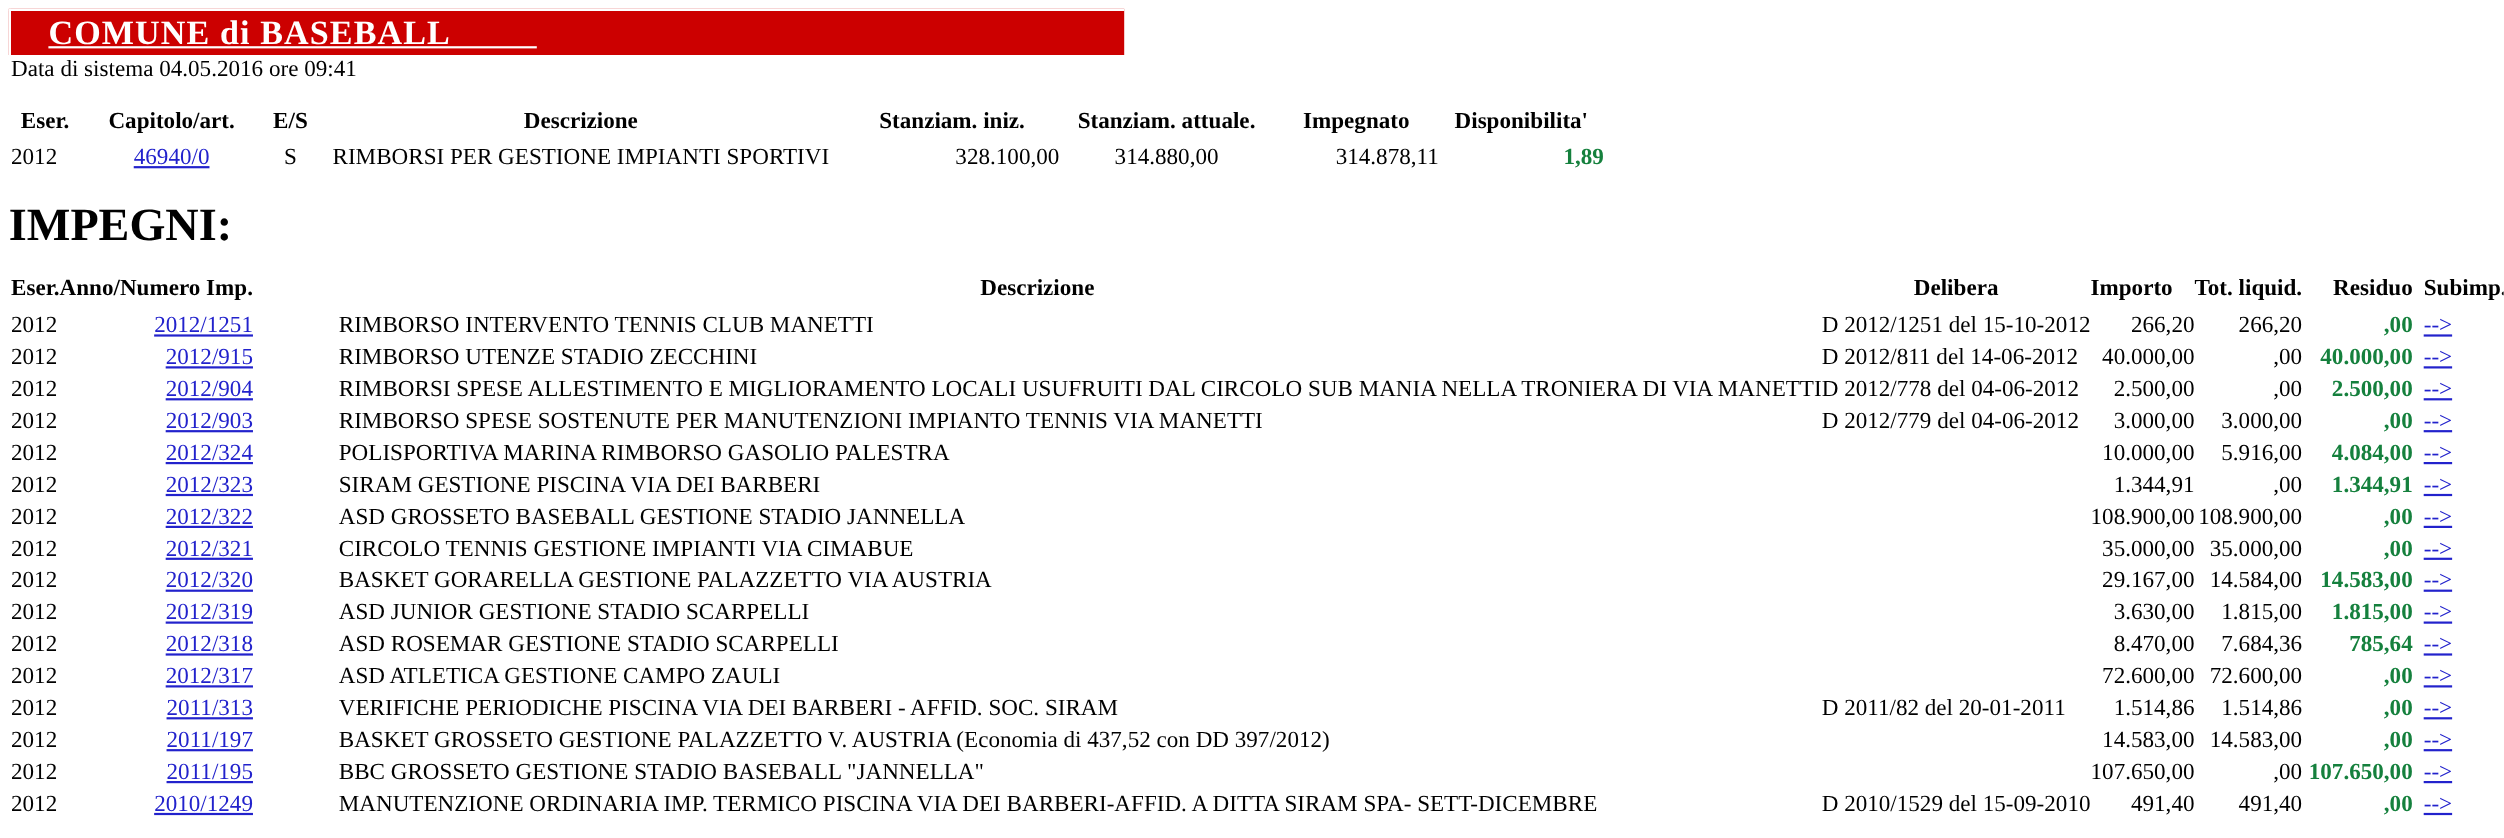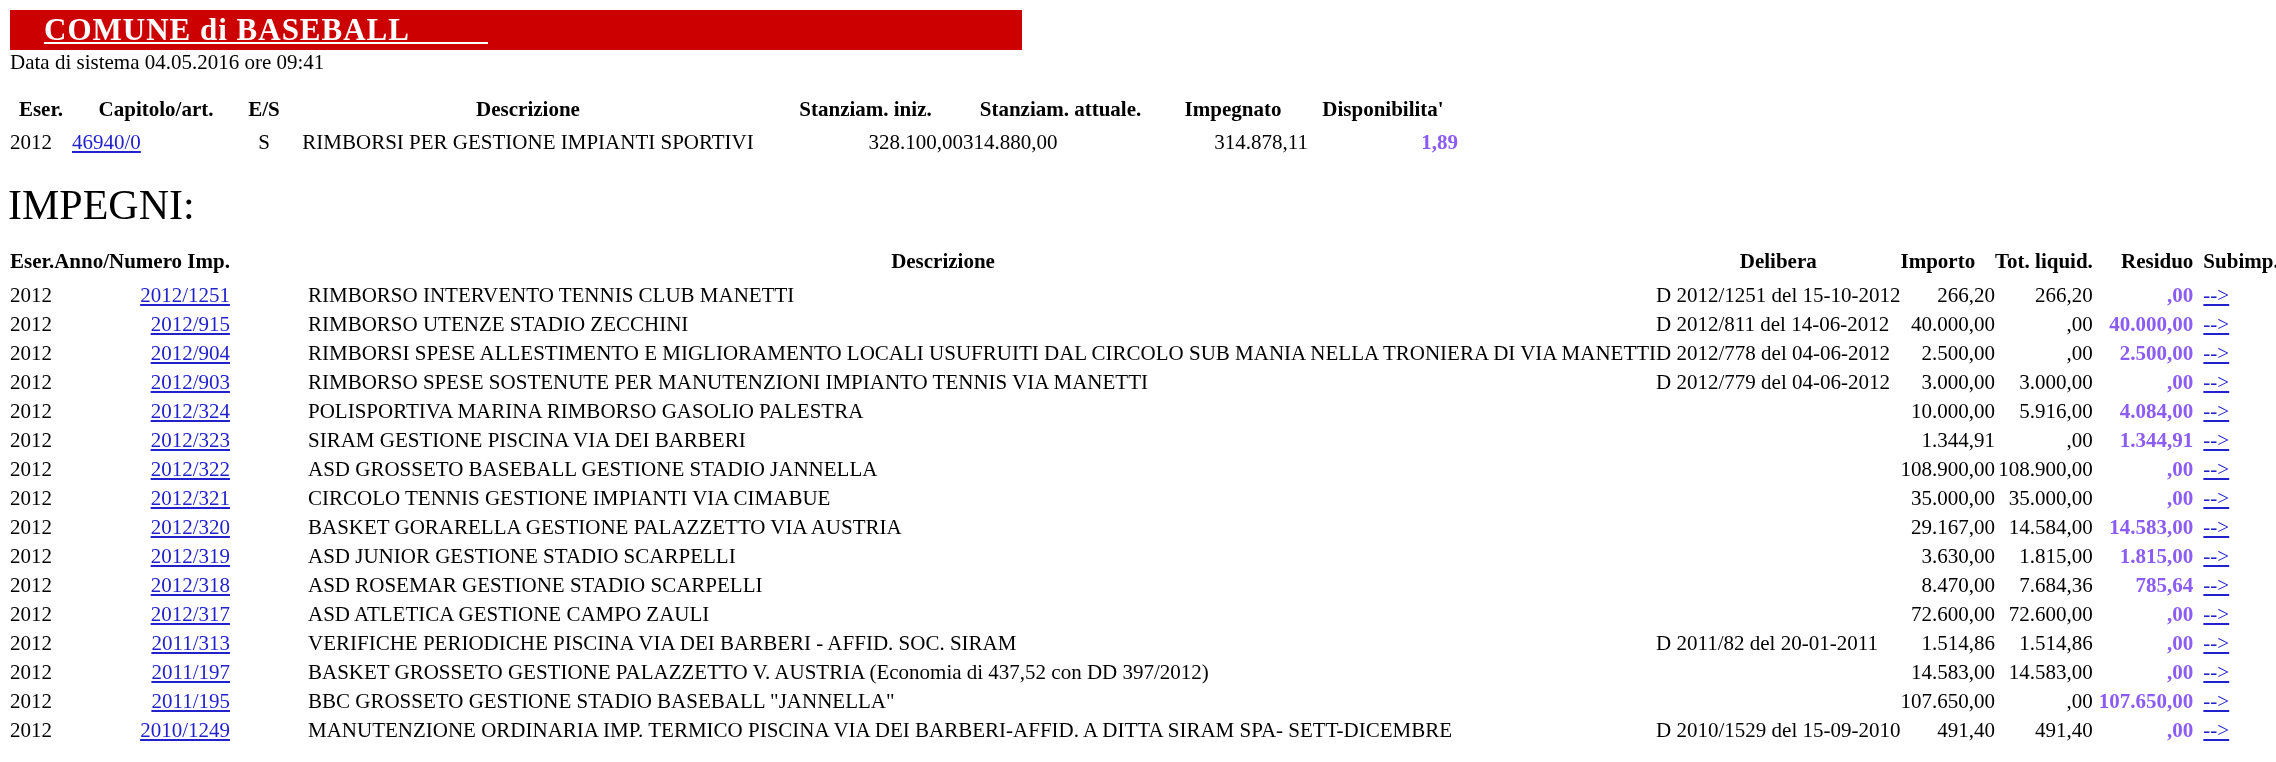--- a/index.html
+++ b/index.html
@@ -70,54 +70,54 @@
     font-weight: bold;
     text-align: center;
     padding: 0 0 8px 0;
     white-space: nowrap;
   }
   .cap-table td {
     padding: 0;
     white-space: nowrap;
   }
   .cap-col-eser    { width: 62px;  text-align: left; }
-  .cap-col-cap     { width: 168px; text-align: left; }
+  .cap-col-cap     { width: 168px; text-align: center; }
   .cap-col-es      { width: 48px;  text-align: center; }
   .cap-col-desc    { width: 480px; text-align: center; }
   .cap-col-stan1   { width: 195px; text-align: right; }
-  .cap-col-stan2   { width: 195px; text-align: left; }
+  .cap-col-stan2   { width: 195px; text-align: center; }
   .cap-col-imp     { width: 150px; text-align: right; }
   .cap-col-disp    { width: 150px; text-align: right; }
 
   .cap-table th.cap-col-desc { text-align: center; }
   .cap-table th.cap-col-stan1,
   .cap-table th.cap-col-stan2,
   .cap-table th.cap-col-imp,
   .cap-table th.cap-col-disp { text-align: center; }
 
   a.link {
     color: #2222cc;
     text-decoration: underline;
   }
 
   .green-bold {
-    color: #8b5cf6;
+    color: #15803d;
     font-weight: bold;
   }
   .arrow-link {
     color: #2222cc;
     text-decoration: underline;
     font-weight: normal;
   }
 
   
   .impegni-title {
     margin: 26px 0 0 8px;
     font-size: 42px;
-    font-weight: normal;
+    font-weight: bold;
     font-family: "Liberation Serif", serif;
   }
 
   
   .imp-table {
     margin-top: 20px;
     margin-left: 10px;
     border-collapse: collapse;
     font-size: 21px;
     width: 2250px;

